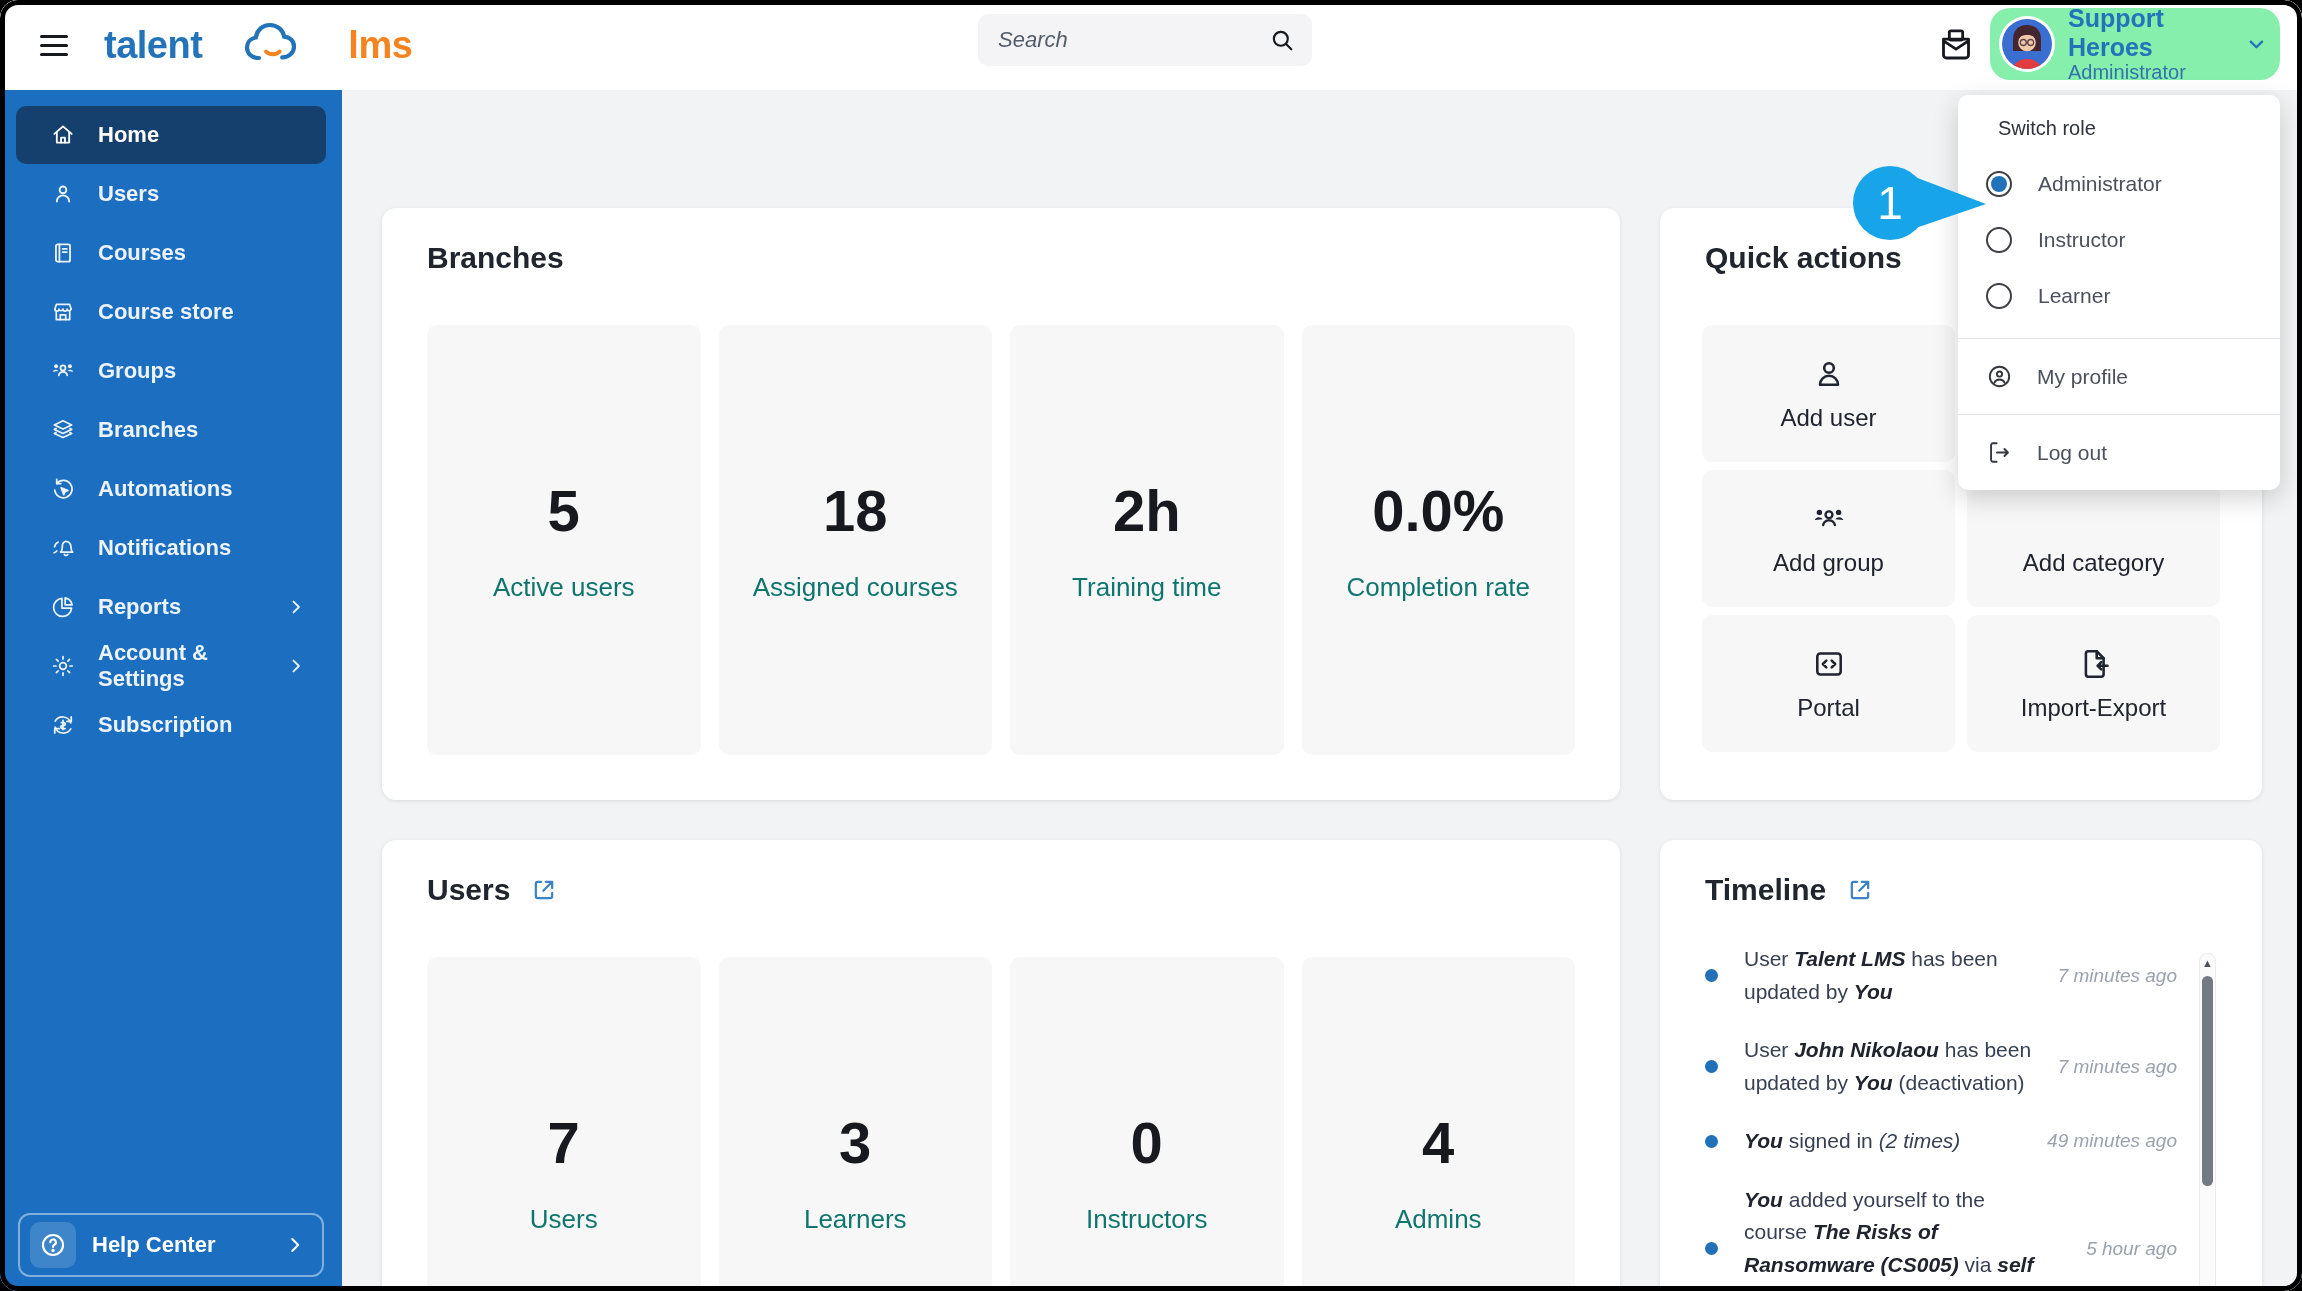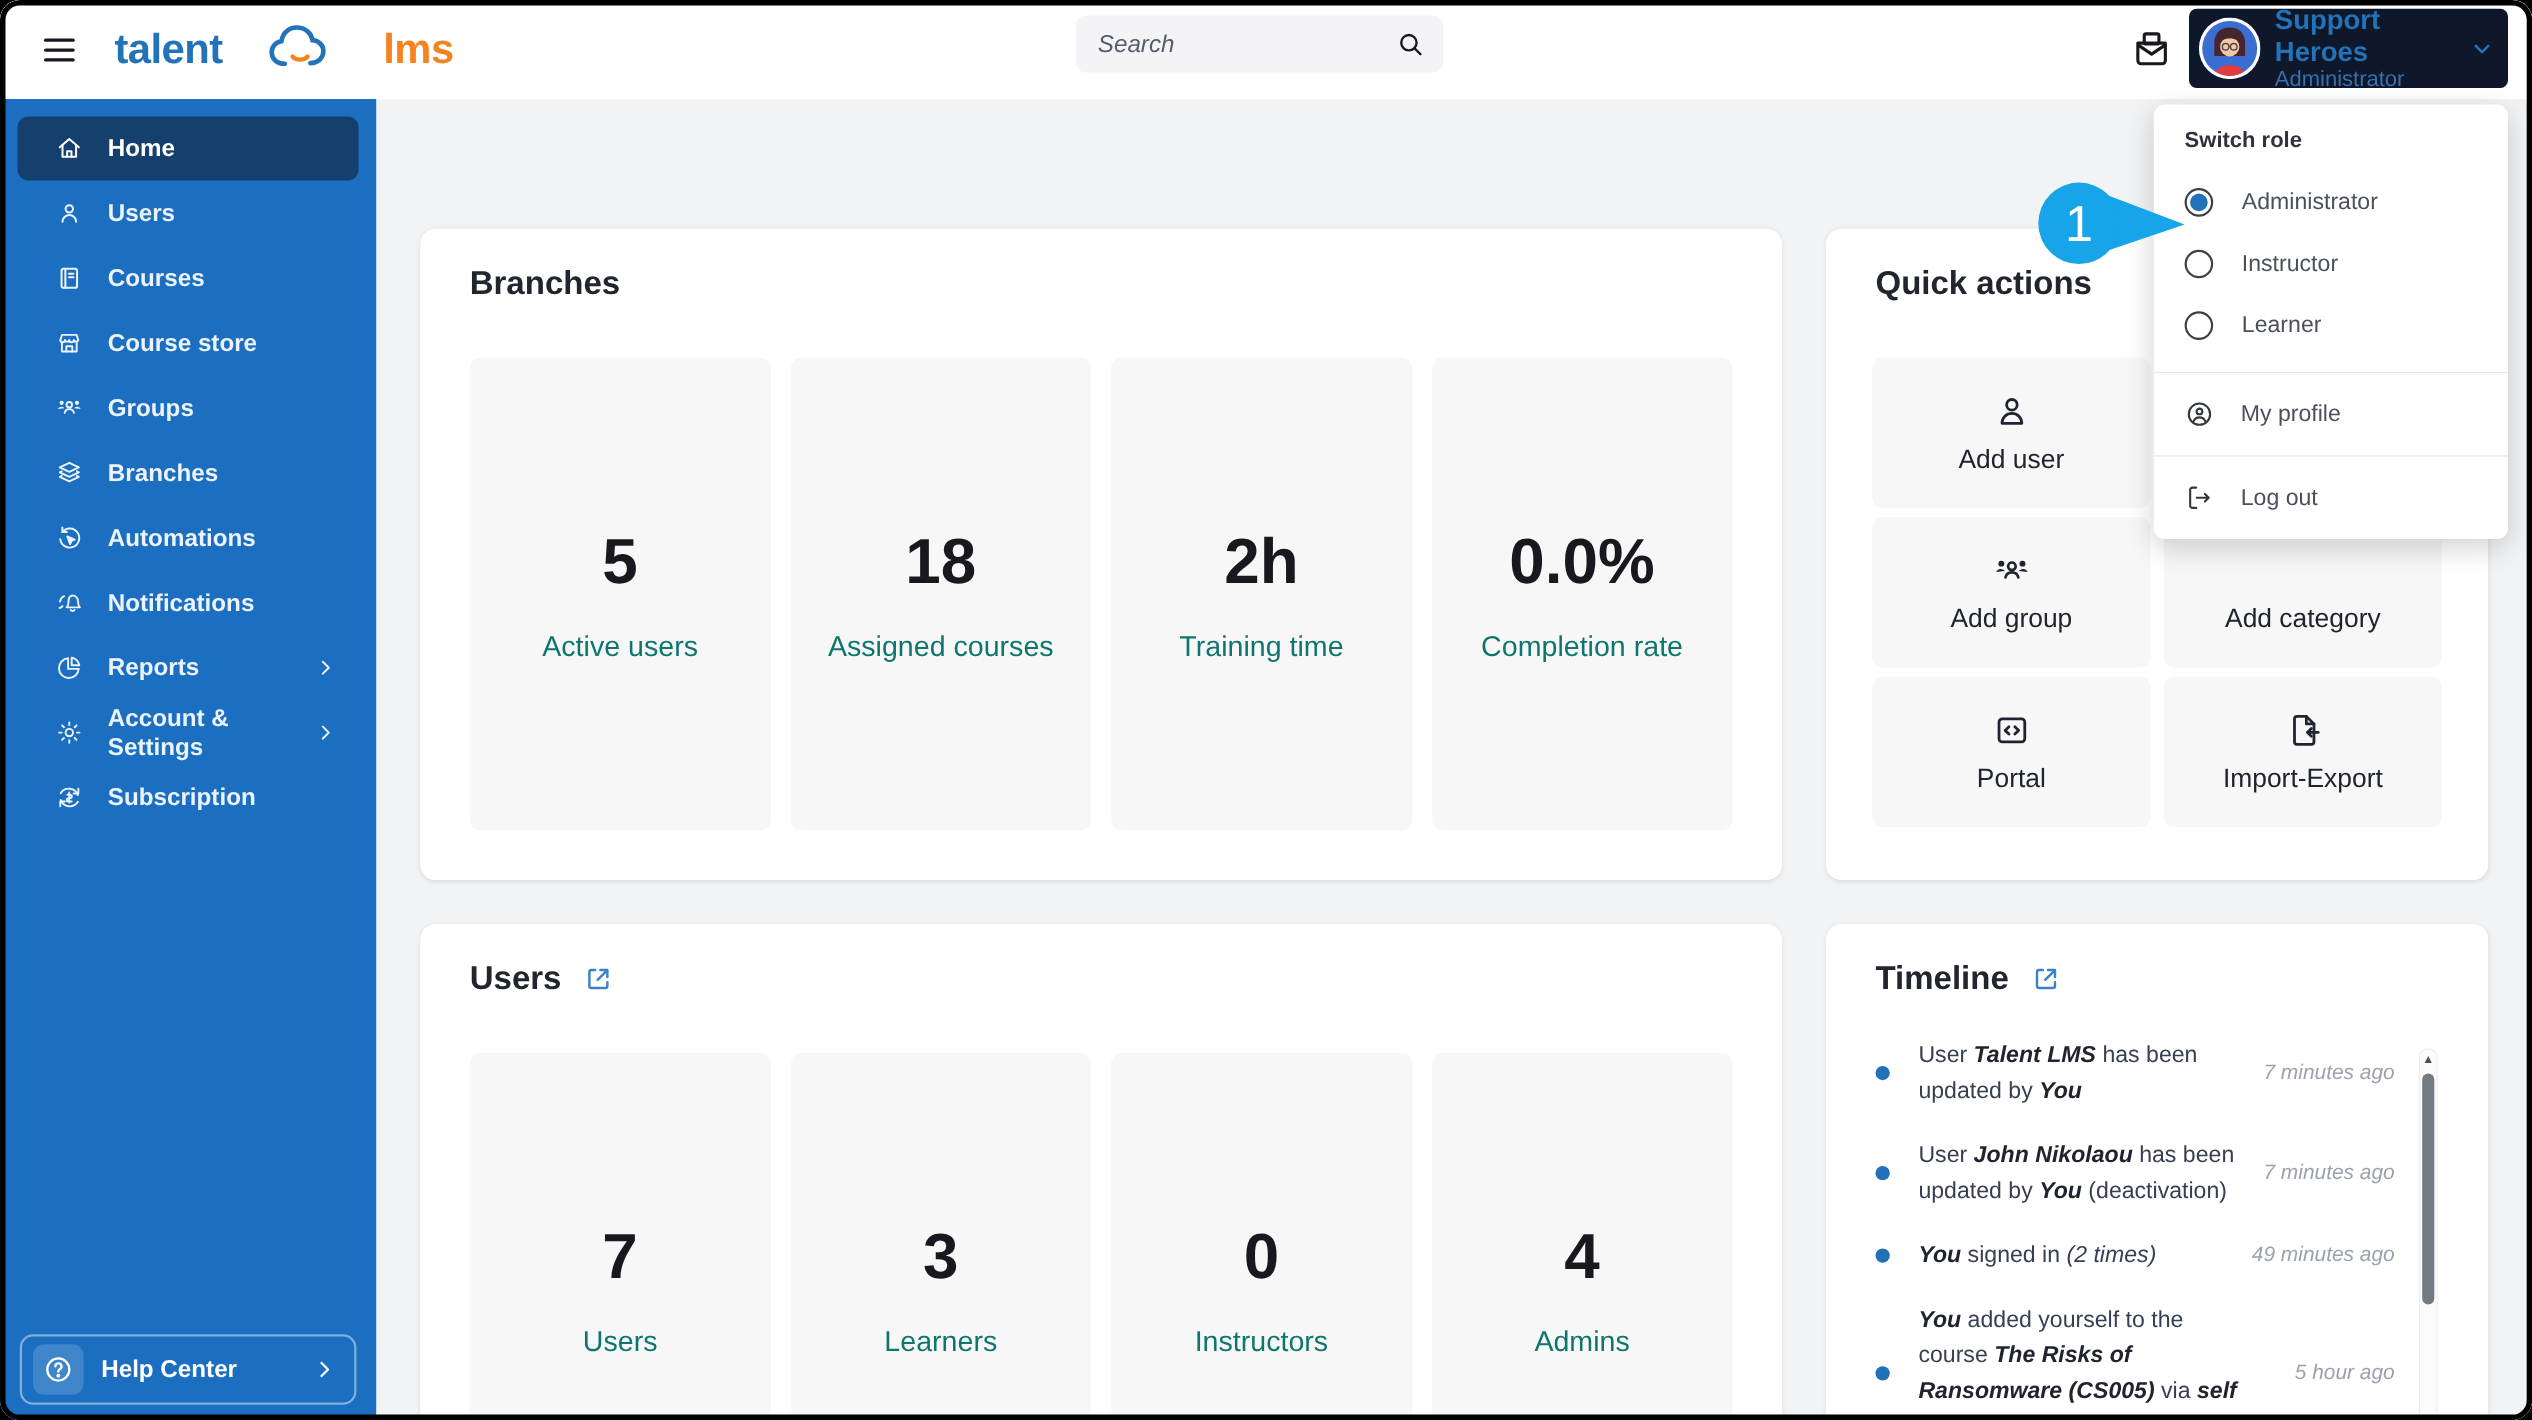--- a/index.html
+++ b/index.html
@@ -20,21 +20,21 @@
   .hamburger { position:absolute; left:40px; top:29px; width:28px; height:32px; display:flex; flex-direction:column; justify-content:center; gap:6px; cursor:pointer; }
   .hamburger i { display:block; height:3px; background:#17191f; border-radius:2px; }
   .logo { position:absolute; left:104px; top:12px; height:66px; display:flex; align-items:center;gap:44px; }
   .logo-talent { font-size:38px; font-weight:700; color:#2273b9; letter-spacing:-.5px; }
   .logo-lms { font-size:38px; font-weight:700; color:#f5831f; letter-spacing:-.5px; }
   .logo-cloud { width:66px; height:48px; margin:0 -4px 4px -4px; }
   .search { position:absolute; left:978px; top:14px; width:334px; height:52px; background:#f4f4f6; border-radius:10px; display:flex; align-items:center; padding:0 16px 0 20px; }
   .search-ph { font-size:22px; font-style:italic; color:#545d6b; }
   .search .icn { margin-left:auto; width:27px; height:27px; color:#17191f; }
   .msg-btn { position:absolute; left:1936px; top:25px; width:40px; height:40px; color:#17191f; cursor:pointer; }
-  .userchip { position:absolute; left:1990px; top:8px; width:290px; height:72px; background:#0f172a; border-radius:7px; display:flex; align-items:center; padding:0 12px 0 9px; gap:13px; cursor:pointer; }
+  .userchip { position:absolute; left:1990px; top:8px; width:290px; height:72px; background:#86efac; border-radius:20px; display:flex; align-items:center; padding:0 12px 0 9px; gap:13px; cursor:pointer; }
   .avatar { width:56px; height:56px; flex:none; }
   .uc-name { font-size:25px; font-weight:700; color:#2273b9; line-height:1.15; }
   .uc-role { font-size:20px; color:#3572ad; line-height:1.15; }
   .uc-chev { margin-left:auto; width:26px; height:26px; color:#2273b9; }
   
   .sidebar { position:absolute; left:0; top:90px; bottom:0; width:342px; background:#1b6ec0; z-index:4; }
   .nav-list { padding-top:16px; }
   .nav-item { height:58px; margin:0 16px 1px 16px; border-radius:10px; display:flex; align-items:center; gap:22px; padding-left:34px; color:#ecf3fb; font-size:22px; font-weight:600; cursor:pointer; }
   .nav-item.sel { background:#153f6d; color:#fff; }
   .nav-item .icn { width:26px; height:26px; flex:none; }
@@ -65,21 +65,21 @@
   .tl-dot { width:13px; height:13px; border-radius:50%; background:#2170b8; margin-right:26px; flex:none; }
   .tl-text { width:300px; font-size:21px; line-height:1.55; color:#374052; word-break:break-word; }
   .tl-text .b { font-weight:700; font-style:italic; color:#20242e; }
   .tl-text .i { font-style:italic; }
   .tl-time { margin-left:auto; font-size:19px; font-style:italic; color:#9aa2ae; white-space:nowrap; padding-left:6px; }
   .tl-scroll { position:absolute; right:46px; top:113px; bottom:-10px; width:17px; background:#fbfbfb; border:1px solid #ececec; border-radius:8px; }
   .tl-arrow { position:absolute; top:3px; left:0; width:100%; text-align:center; font-size:11px; color:#4d525a; }
   .tl-thumb { position:absolute; left:2px; right:2px; top:22px; height:210px; background:#747a82; border-radius:6px; }
   
   .dropdown { position:absolute; left:1958px; top:95px; width:322px; background:#fff; border-radius:10px; box-shadow:0 8px 26px rgba(0,0,0,.18); z-index:50; padding-top:22px; }
-  .dd-header { margin-left:28px; font-size:20px; font-weight:700; color:#2e323c; }
+  .dd-header { margin-left:40px; font-size:20px; font-weight:400; color:#2e323c; }
   .dd-roles { margin:16px 0 14px 28px; }
   .dd-role { height:56px; display:flex; align-items:center; gap:26px; cursor:pointer; }
   .radio { width:26px; height:26px; border:2.5px solid #3c4047; border-radius:50%; position:relative; flex:none; }
   .radio.sel::after { content:""; position:absolute; inset:3px; background:#2272b9; border-radius:50%; }
   .dd-role-label { font-size:21px; color:#4b505c; }
   .dd-item { height:76px; border-top:1px solid #e4e5e8; display:flex; align-items:center; gap:24px; padding-left:28px; font-size:21px; color:#4b505c; cursor:pointer; }
   .dd-item .icn { width:27px; height:27px; color:#33373e; }
   
   .pin { position:absolute; left:1852px; top:164px; width:140px; height:78px; z-index:60; }
   .pin-num { position:absolute; left:0; top:0; width:76px; height:78px; display:grid; place-items:center; color:#fff; font-size:46px; font-weight:500; }

